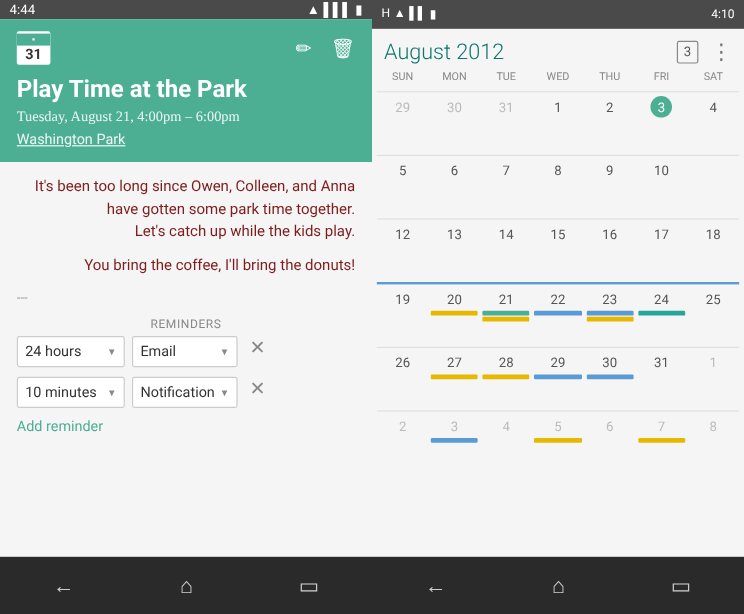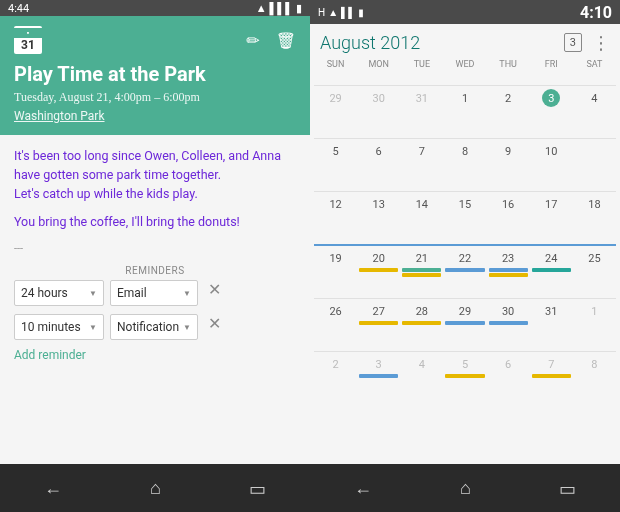--- a/index.html
+++ b/index.html
@@ -105,23 +105,24 @@
     }
 
     .event-body {
       padding: 12px 14px;
       flex: 1;
       overflow: hidden;
     }
 
     .event-description {
       font-size: 12.5px;
-      color: #6d28d9;
+      color: #7f1d1d;
       line-height: 1.5;
       margin-bottom: 10px;
+      text-align: right;
     }
 
     .divider-text {
       font-size: 11px;
       color: #999;
       margin-bottom: 10px;
     }
 
     .reminders-label {
       font-size: 10px;
@@ -206,22 +207,22 @@
       height: 24px;
       display: flex;
       align-items: center;
       justify-content: space-between;
       padding: 0 8px;
       color: white;
       font-size: 11px;
     }
 
     .status-bar-right .time {
-      font-size: 16px;
-      font-weight: bold;
+      font-size: 10px;
+      font-weight: normal;
     }
 
     .calendar-header {
       padding: 8px 10px 4px;
       display: flex;
       align-items: center;
       justify-content: space-between;
     }
 
     .month-title {
@@ -245,21 +246,21 @@
     }
 
     .cal-grid {
       flex: 1;
       padding: 0 4px;
     }
 
     .day-headers {
       display: grid;
       grid-template-columns: repeat(7, 1fr);
-      margin-bottom: 14px;
+      margin-bottom: 4px;
     }
 
     .day-header {
       text-align: center;
       font-size: 9px;
       color: #888;
       padding: 2px 0;
     }
 
     .cal-weeks {

